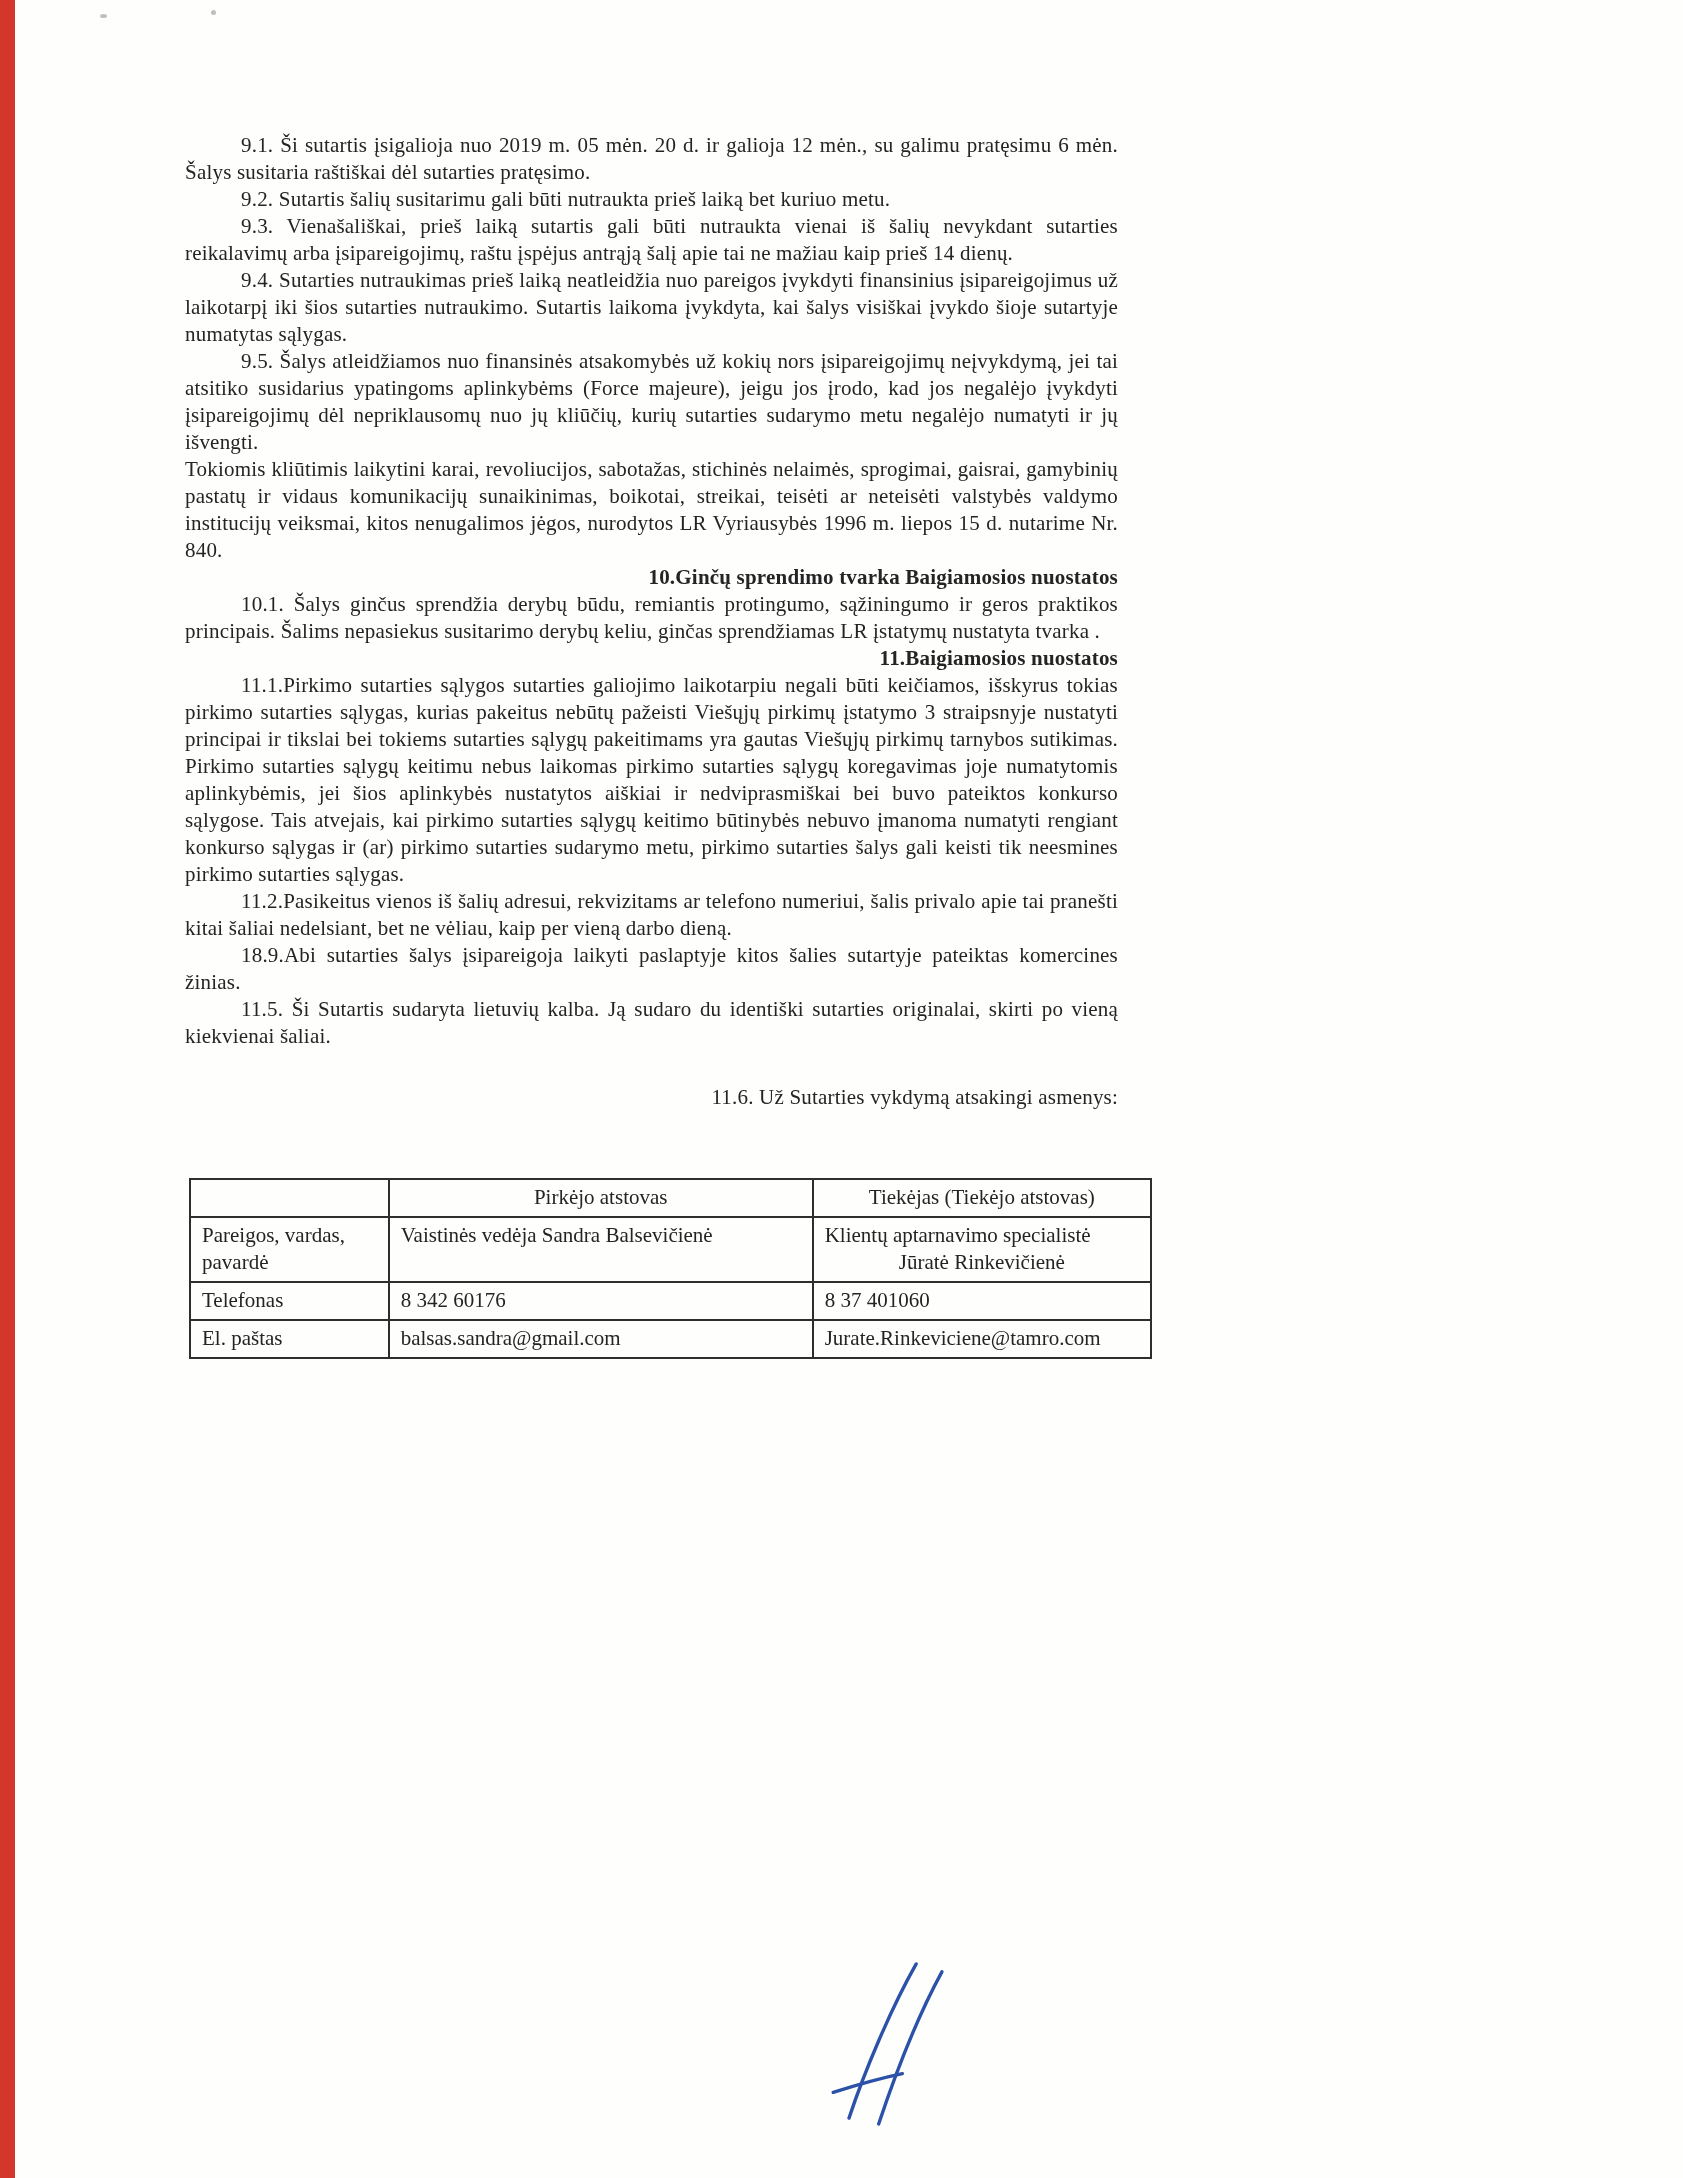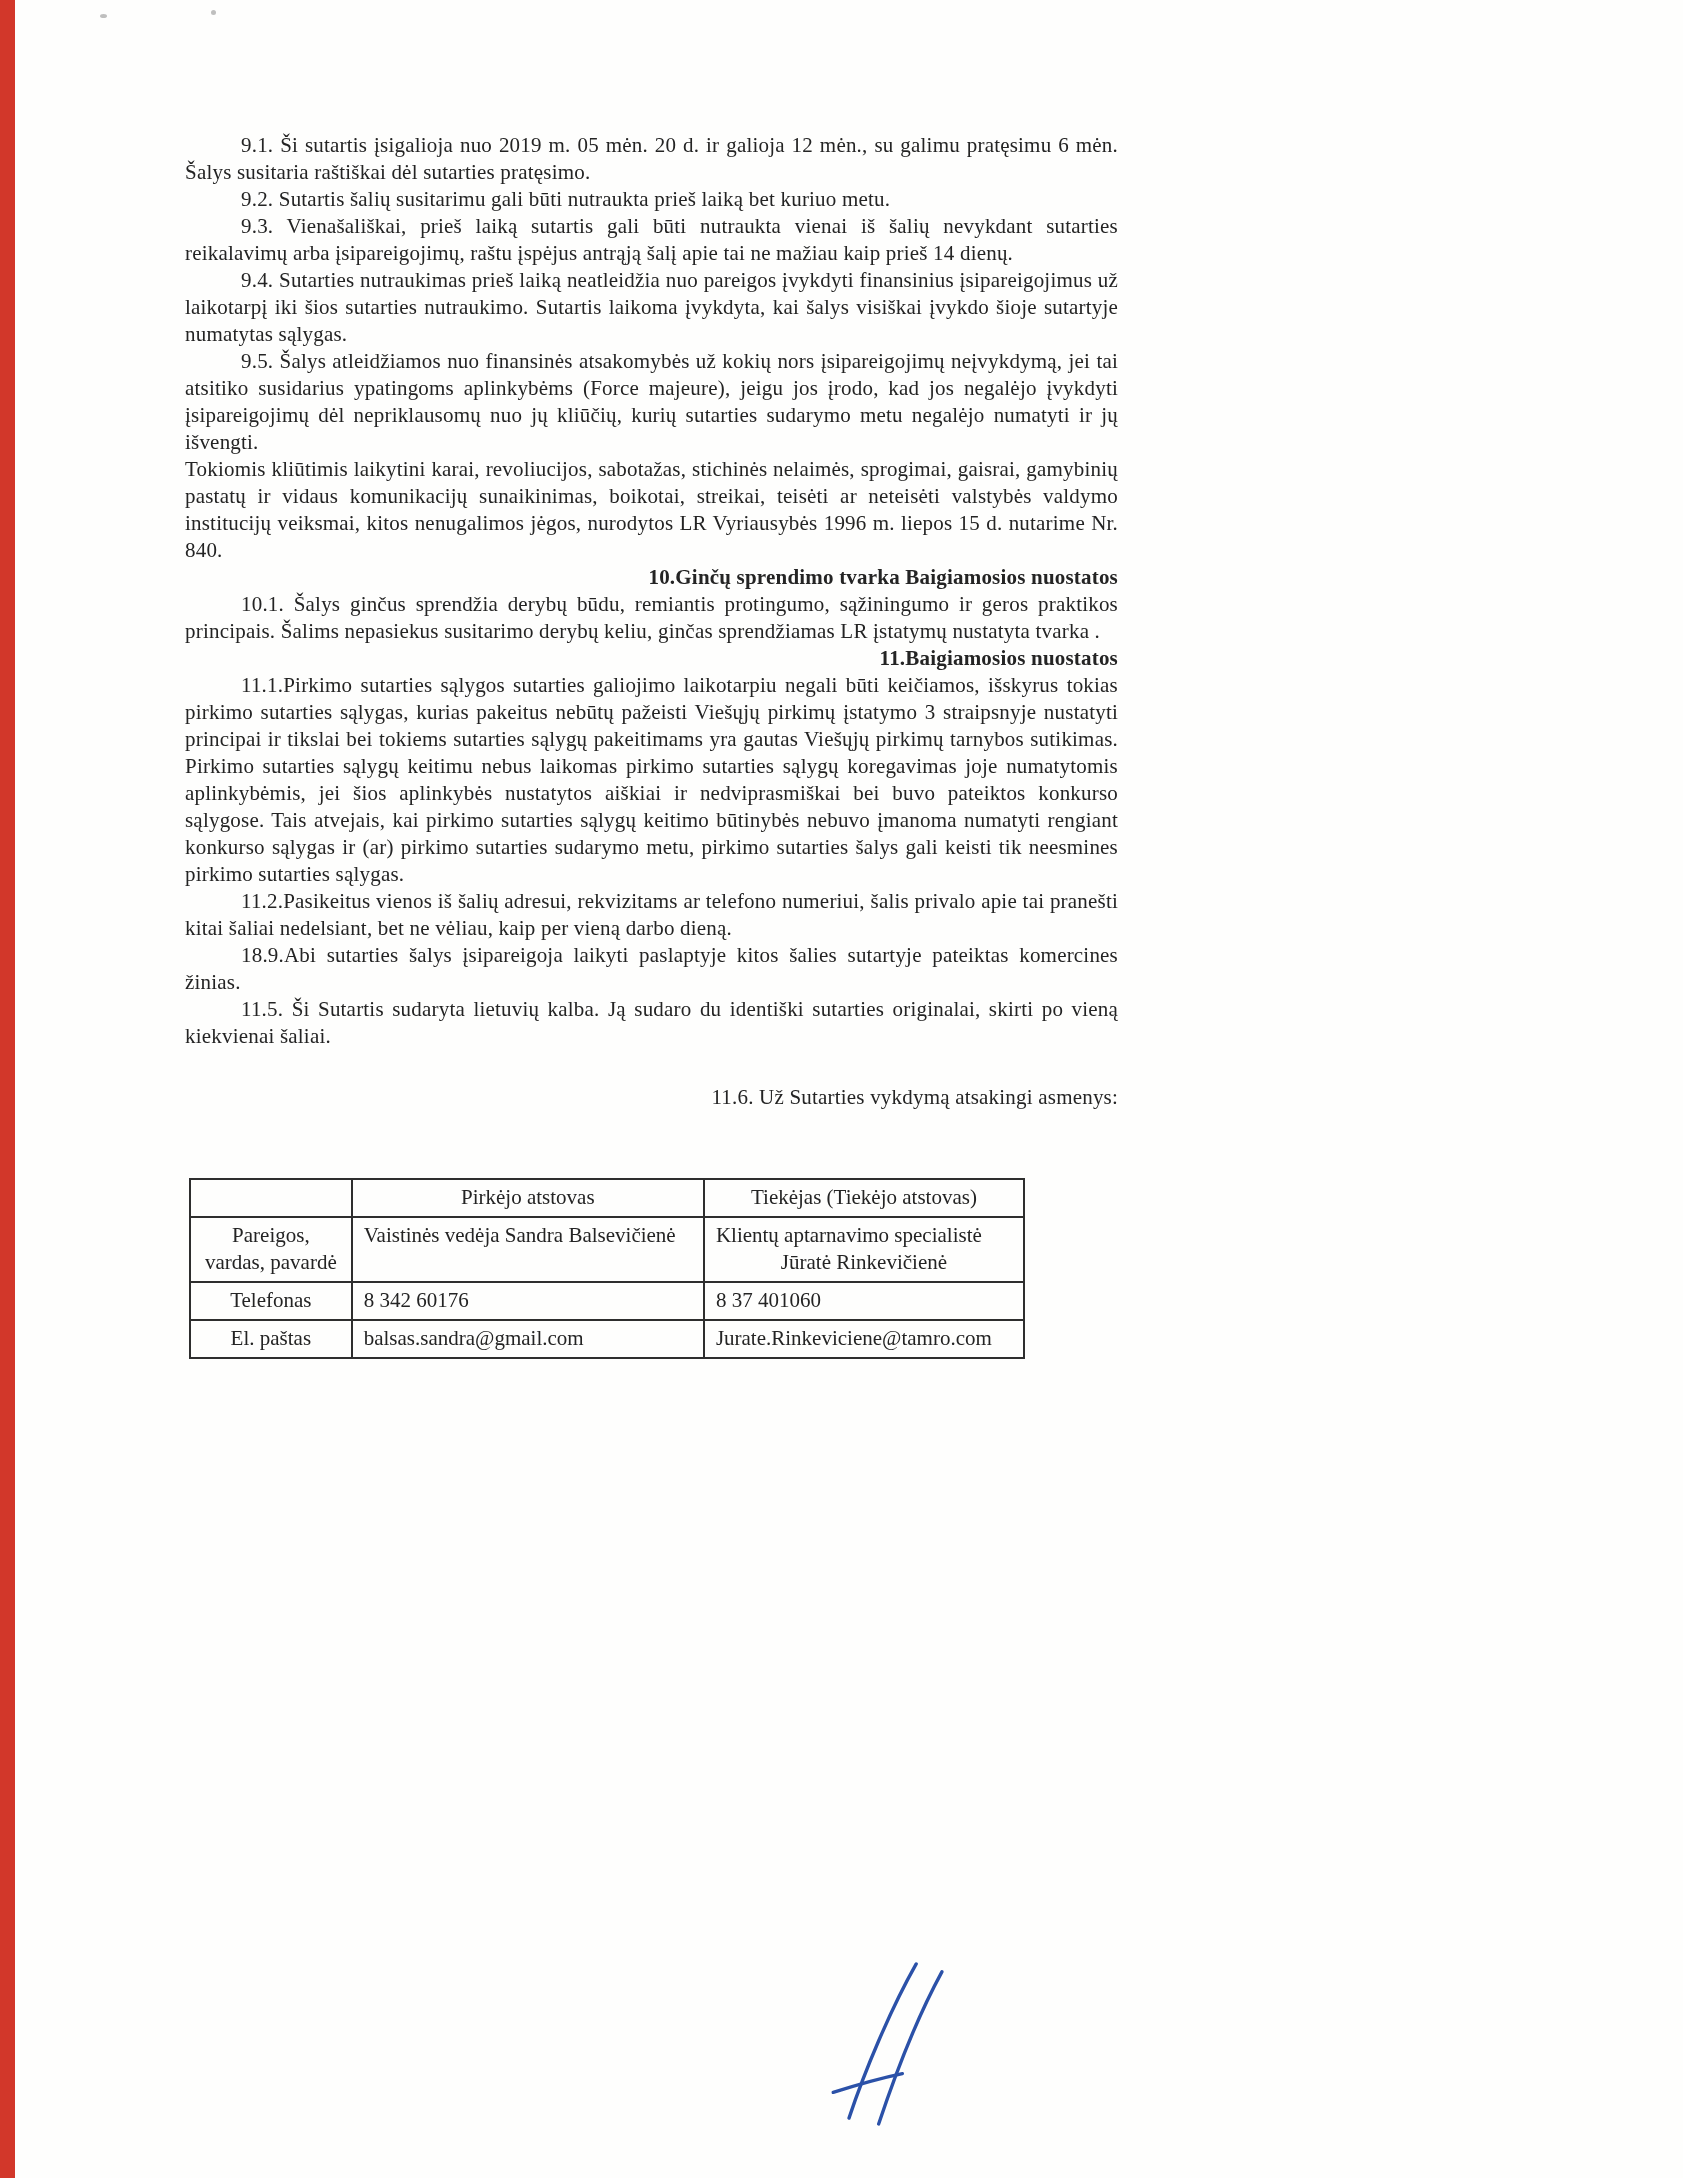--- a/index.html
+++ b/index.html
@@ -36,34 +36,34 @@
   }
   .indent { text-indent: 56px; }
   .bold { font-weight: bold; }
   .no-just { text-align: right; }
   .gap-top { margin-top: 34px; }
 
   table.contacts-table {
     border-collapse: collapse;
     margin-top: 67px;
     margin-left: 4px;
-    width: 836px;
+    width: 963px;
     font-size: 21px;
     color: var(--ink, #242424);
   }
   table.contacts-table td {
     border: 2px solid #2e2e2e;
     padding: 4px 11px 5px 11px;
     vertical-align: top;
     line-height: 27px;
   }
   col.c1 { width: 195px; }
   col.c2 { width: 416px; }
   col.c3 { width: 332px; }
-  td.lbl { text-align: center; }
+  td.lbl { text-align: left; }
   td.ctr, div.ctr { text-align: center; }
   td.val { text-align: left; margin-left: 40px; }
 
   .signature {
     position: absolute;
     left: 827px; top: 1958px;
   }
   .signature path { fill: none; stroke-linecap: round; }
 </style>
 </head>

